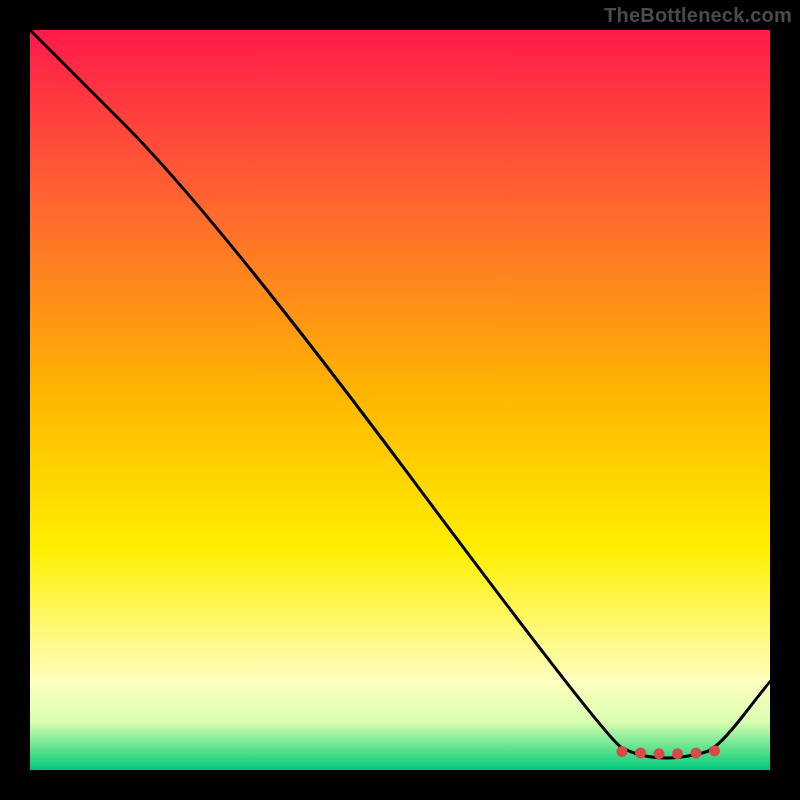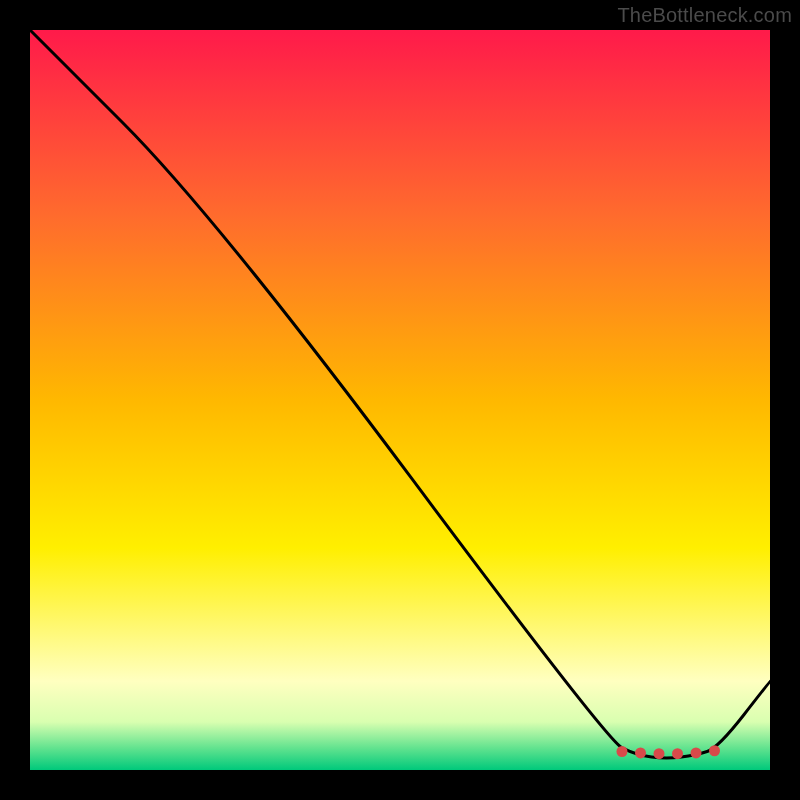--- a/index.html
+++ b/index.html
@@ -16,21 +16,21 @@
     width: 800px;
     height: 800px;
     background: #000;
   }
   .attribution {
     position: absolute;
     top: 4px;
     right: 8px;
     color: #4b4b4b;
     font-size: 20px;
-    font-weight: 400;
+    font-weight: 700;
     letter-spacing: 0.2px;
   }
   .plot {
     position: absolute;
     left: 30px;
     top: 30px;
     width: 740px;
     height: 740px;
   }
   .plot svg {

